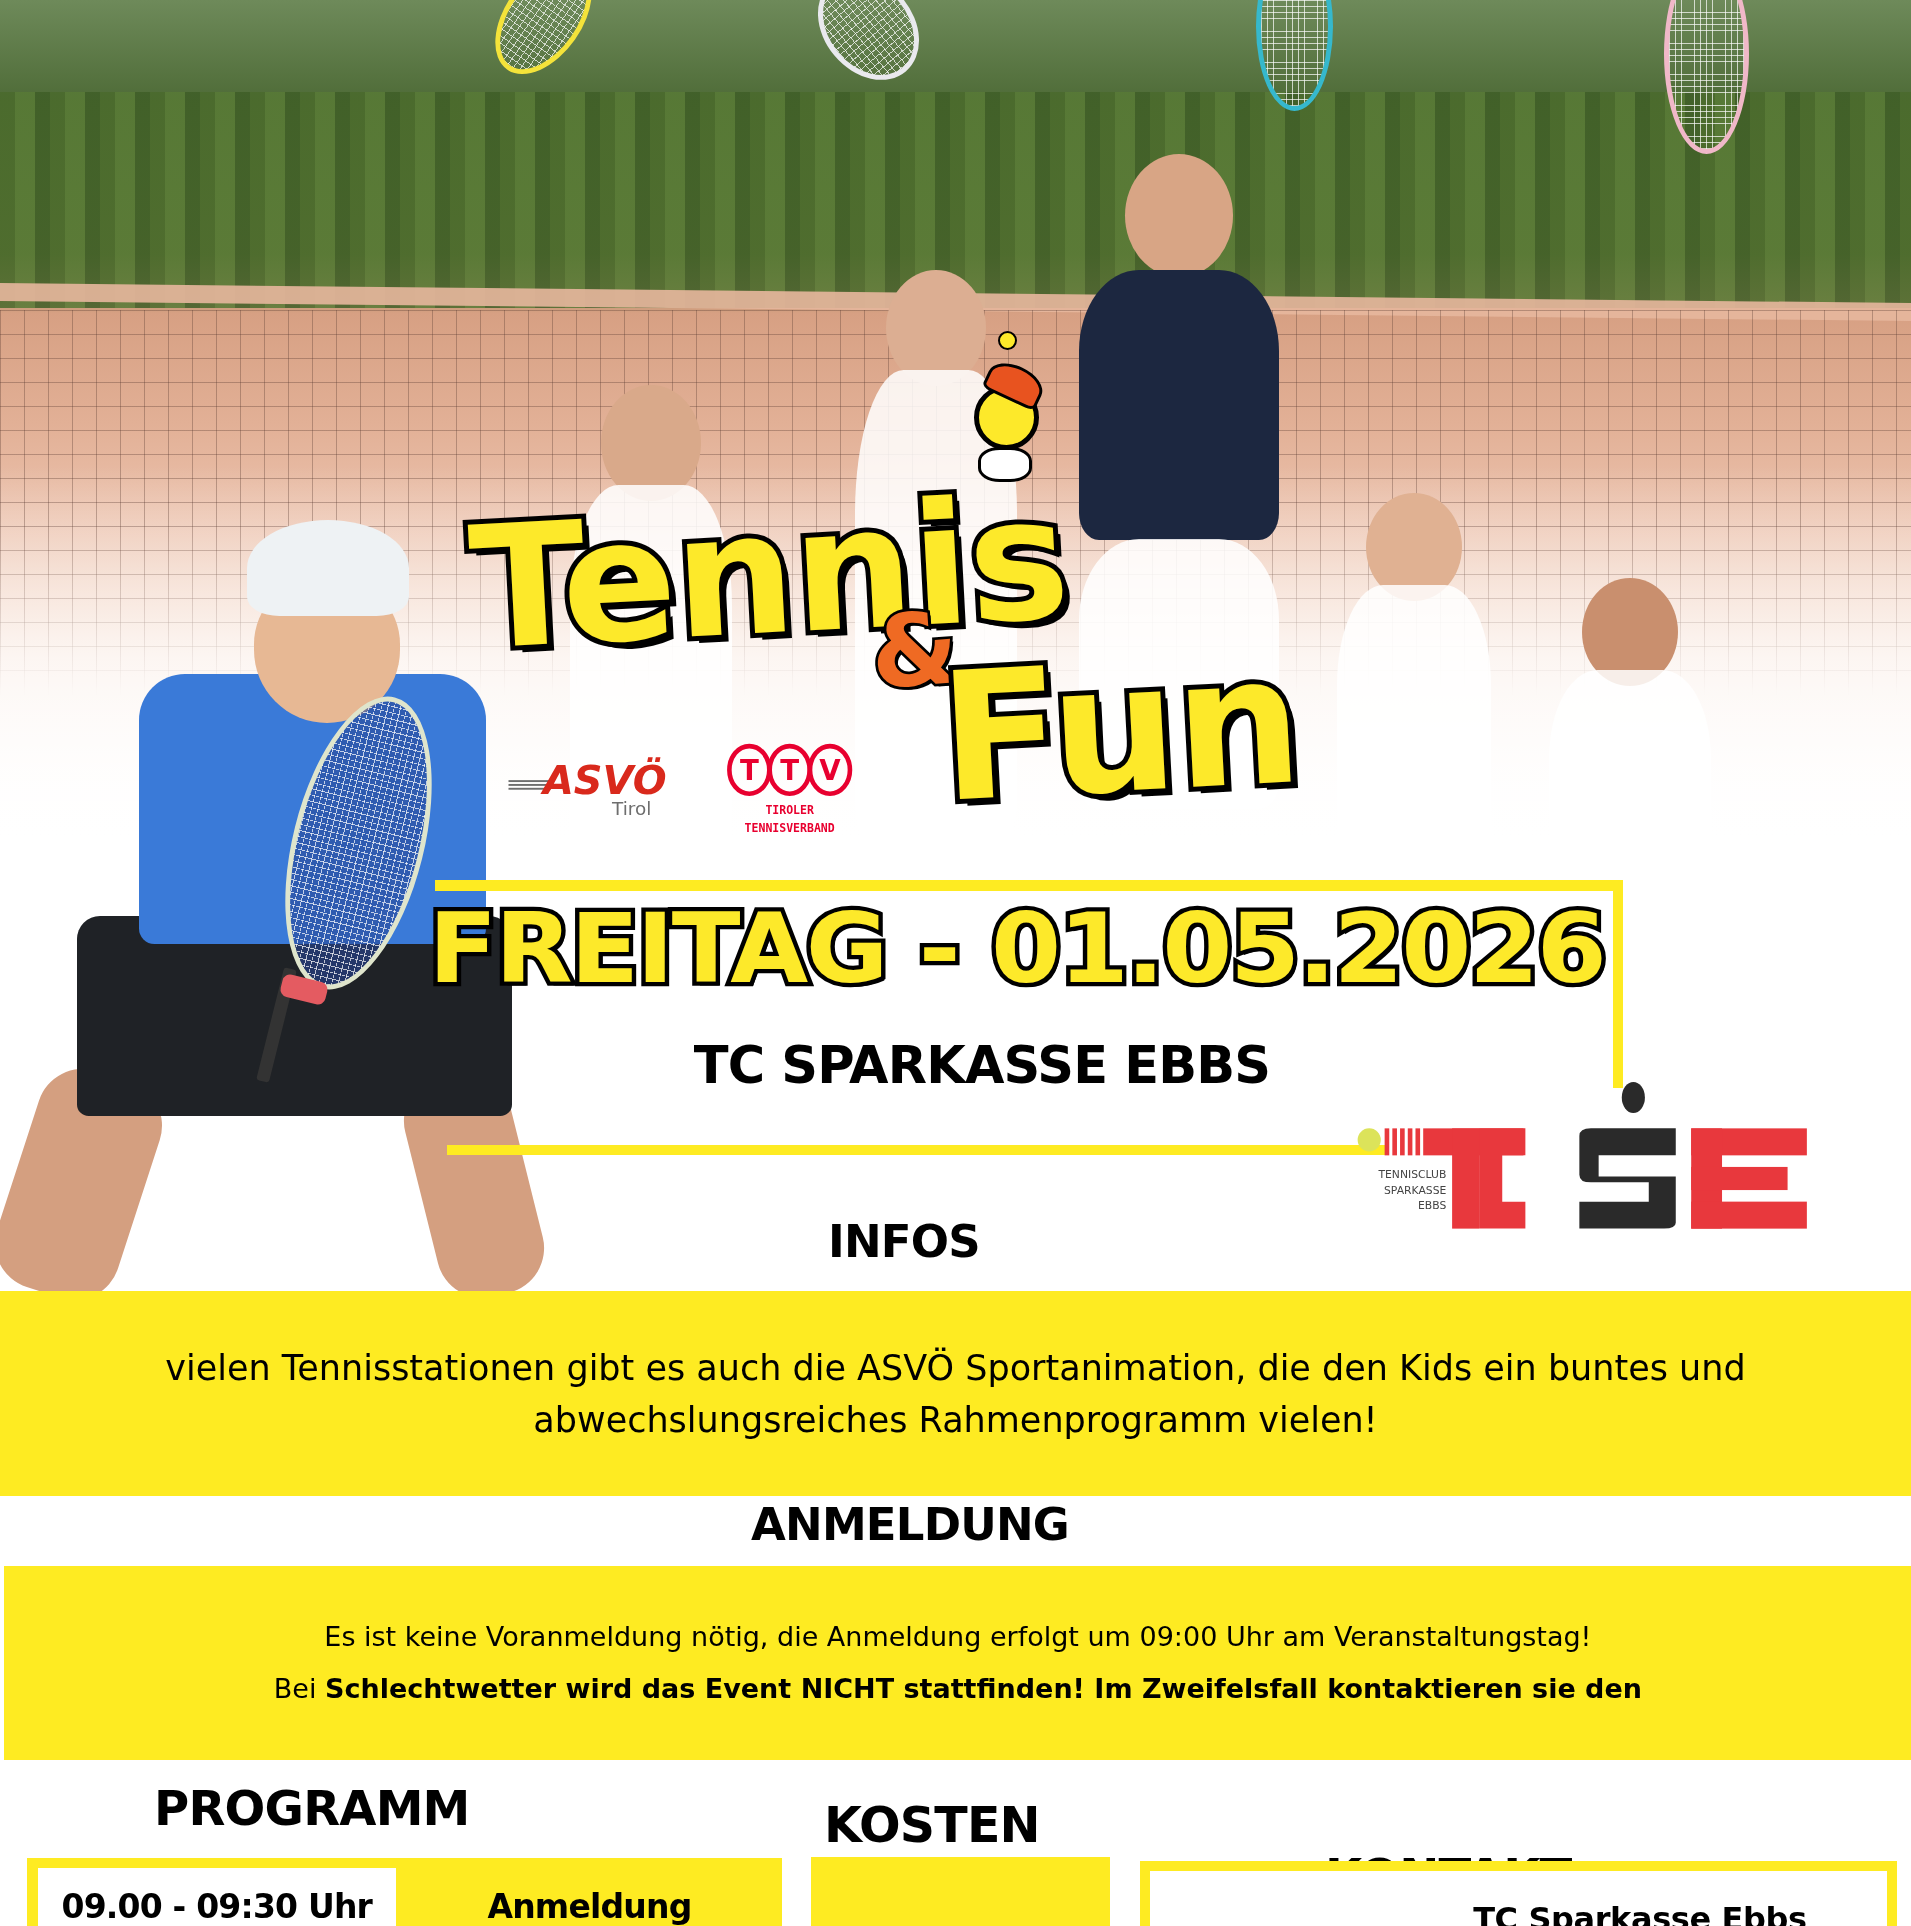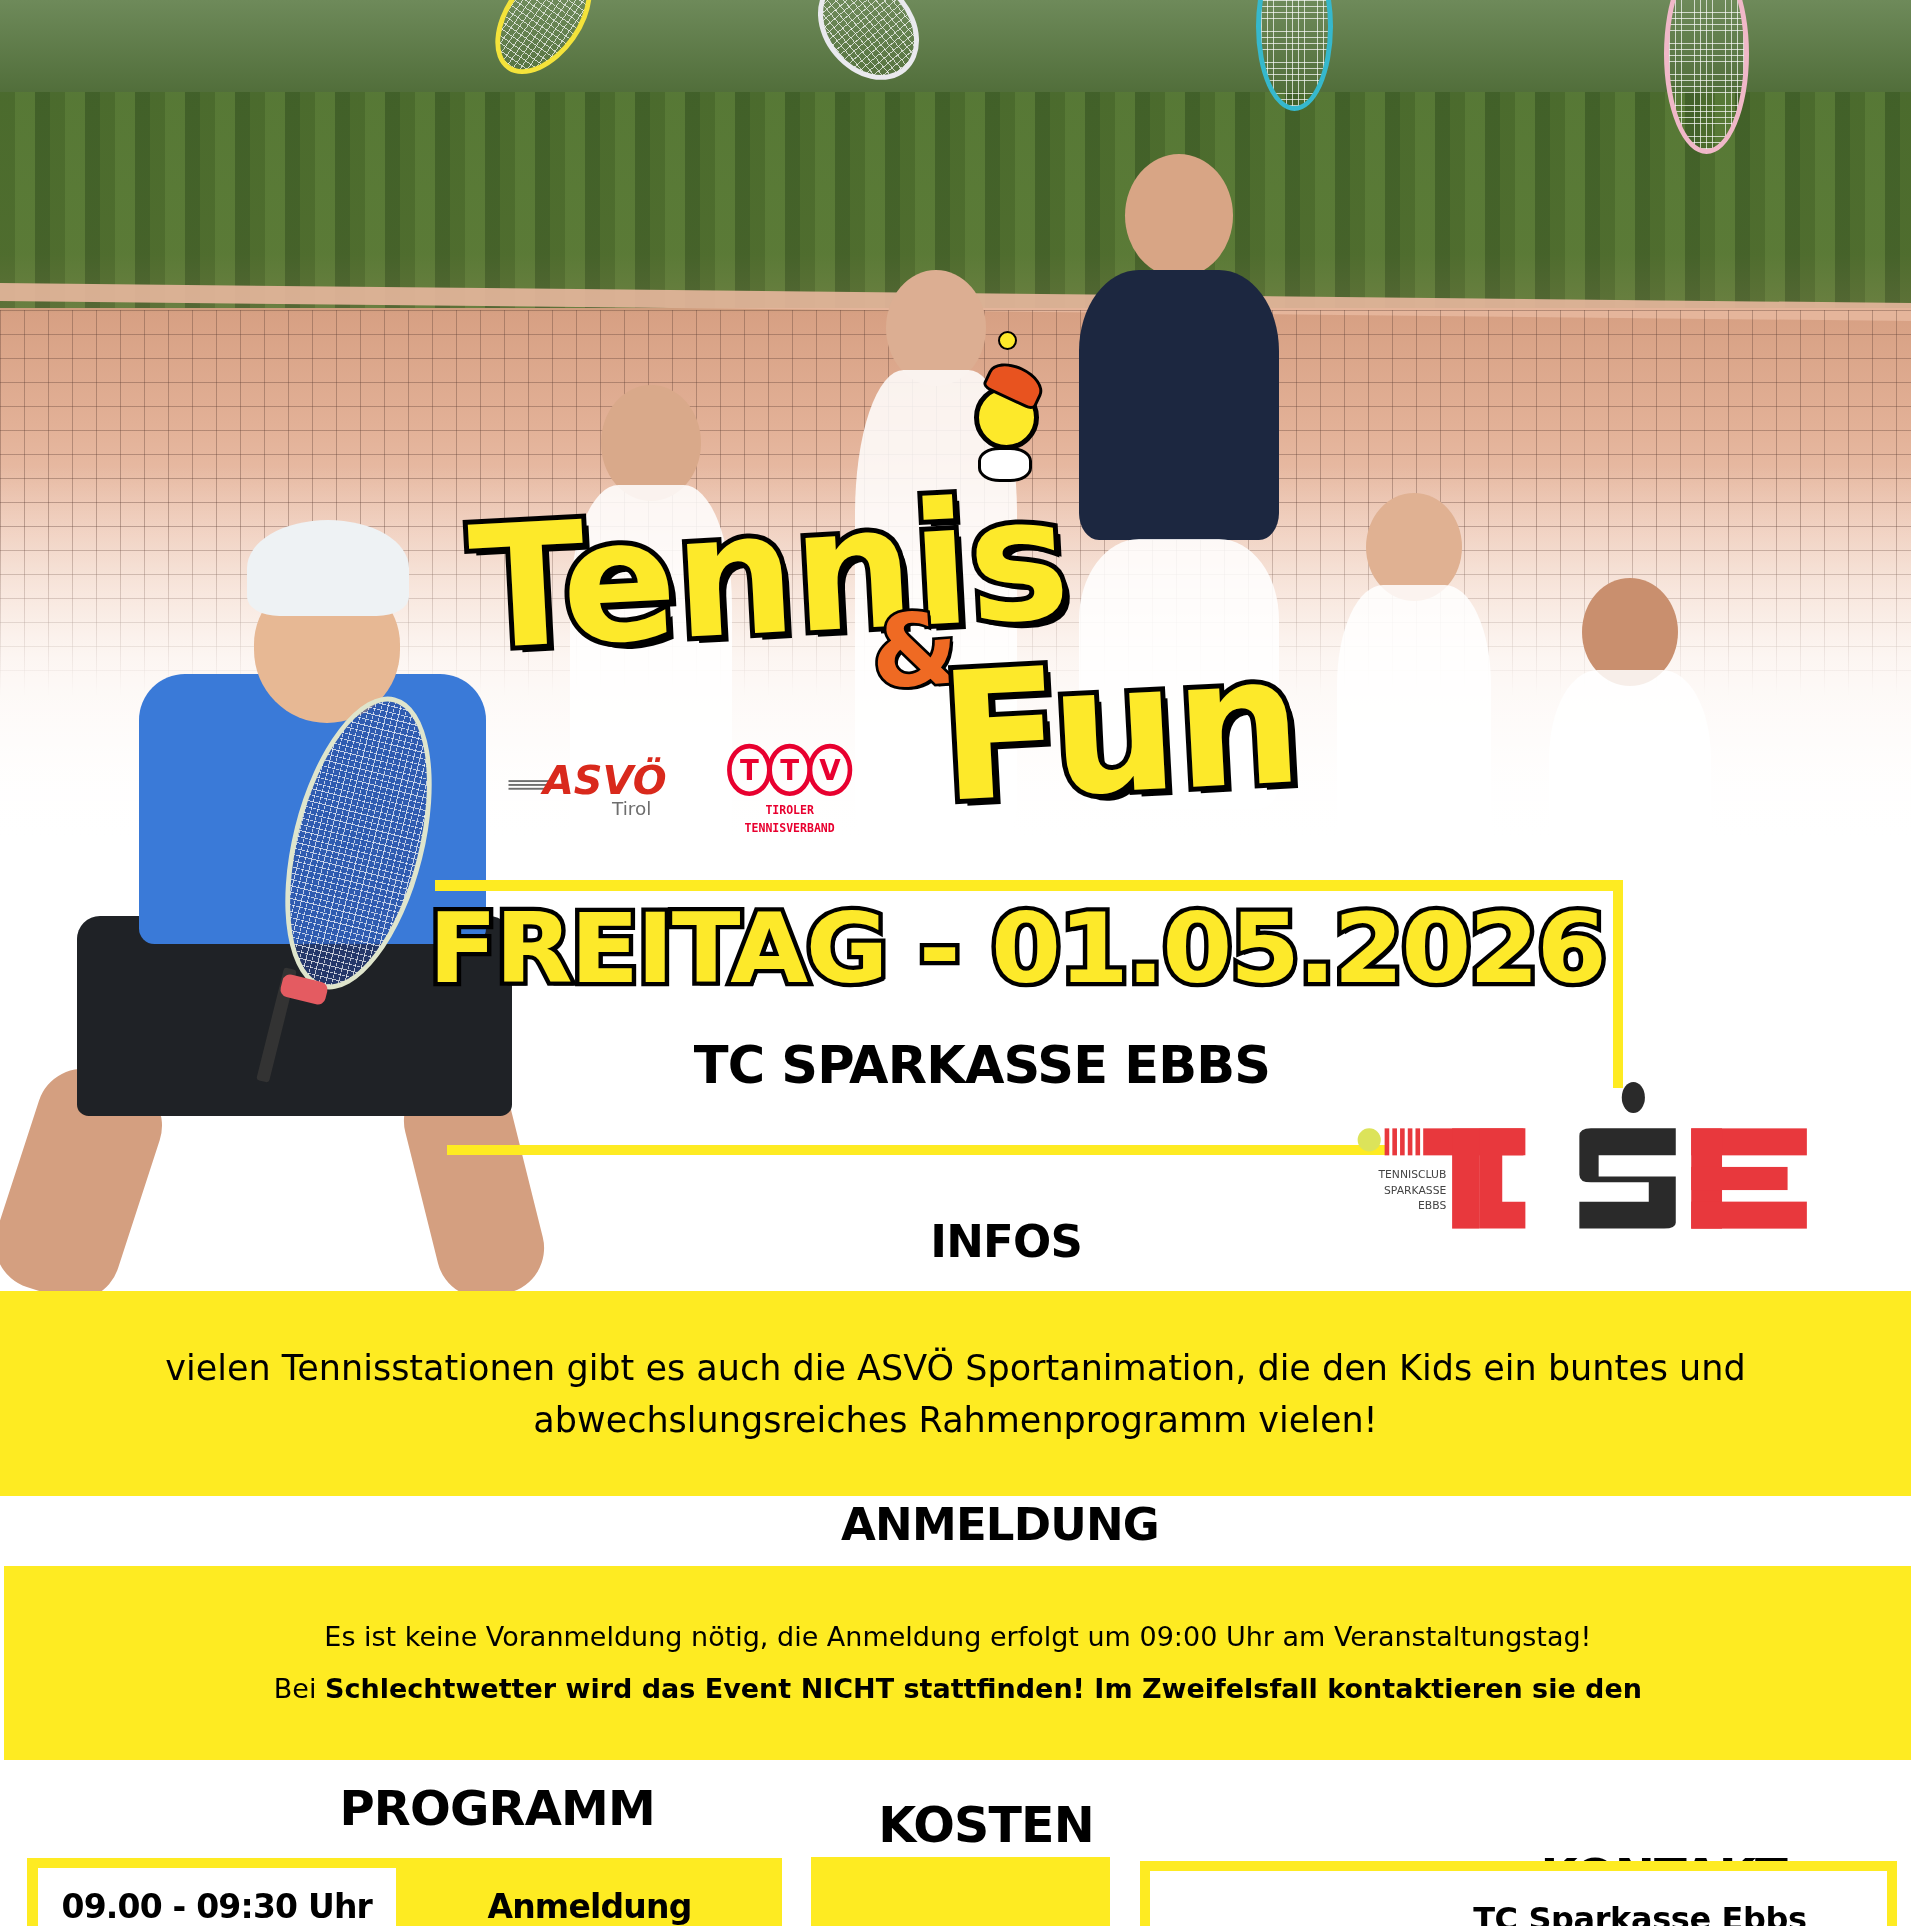--- a/index.html
+++ b/index.html
@@ -95,21 +95,21 @@
     left: 462px; top: 1040px; width: 1040px; text-align: center;
     font-family: "DejaVu Sans", sans-serif; font-weight: bold; font-size: 51px; line-height: 1;
     letter-spacing: -0.8px;
   }
 
   
   .tcse-big { left: 1348px; top: 1082px; width: 482px; height: 166px; }
 
   
   .section-heading {
-    position: absolute; text-align: right; font-family: "DejaVu Sans", sans-serif;
+    position: absolute; text-align: left; font-family: "DejaVu Sans", sans-serif;
     font-weight: bold; line-height: 1; letter-spacing: -0.8px;
   }
   .h-infos { left: 828px; top: 1219px; width: 254px; font-size: 45px; }
   .h-anmeldung { left: 751px; top: 1502px; width: 408px; font-size: 45px; }
   .h-programm { left: 154px; top: 1784px; width: 501px; font-size: 48px; }
   .h-kosten { left: 824px; top: 1780px; width: 270px; font-size: 49px; margin-top: 21px; }
   .h-kontakt { left: 1325px; top: 1852px; width: 462px; font-size: 48px; }
 
   
   .band {

